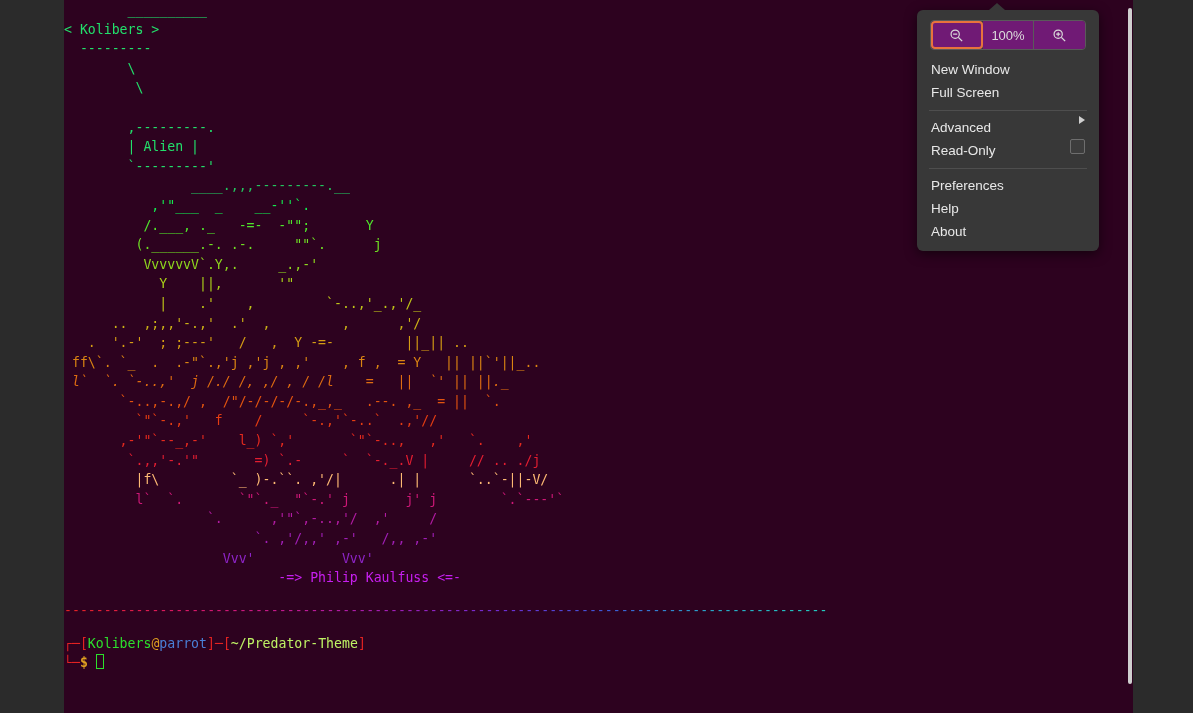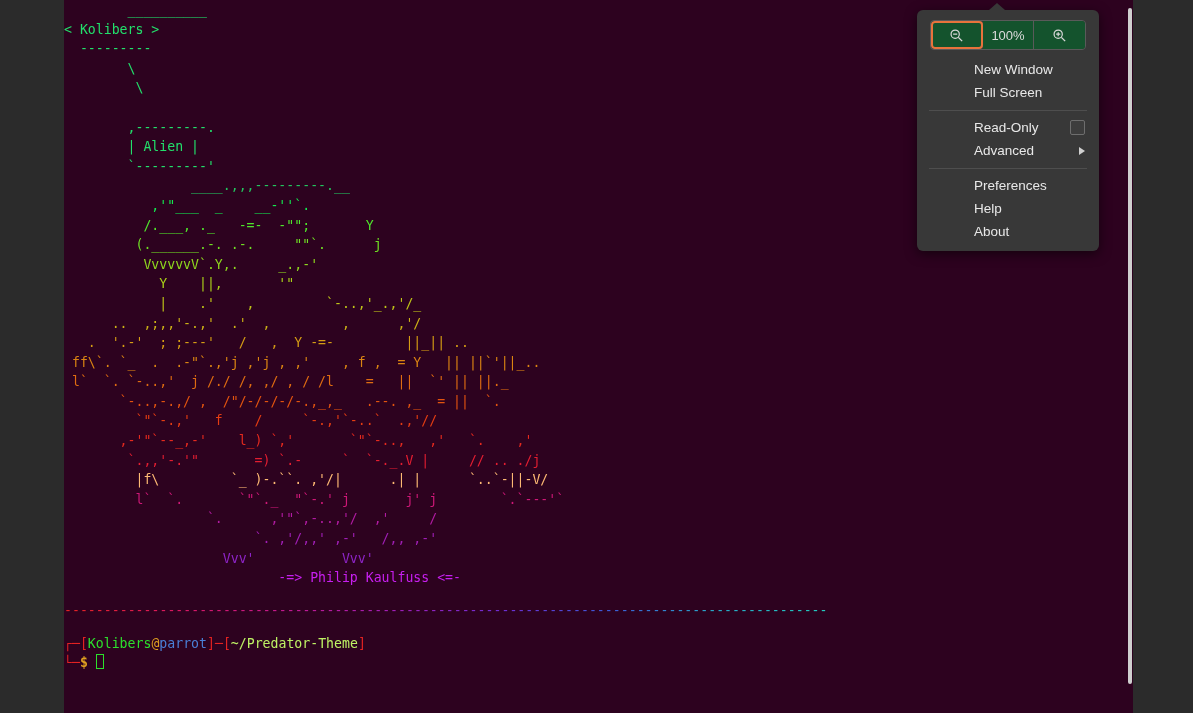--- a/index.html
+++ b/index.html
@@ -37,21 +37,21 @@
   .c0  { color:#22c55e; }
   .c1  { color:#13e94f; }
   .c3  { color:#4fe52c; }
   .c4  { color:#6fdf24; }
   .c5  { color:#8ed81e; }
   .c6  { color:#a9cf1a; }
   .c7  { color:#bfc418; }
   .c8  { color:#cdb316; }
   .c9  { color:#d59d14; }
   .c10 { color:#db8512; }
-  .c11 { color:#df6c11; }
+  .c11 { color:#df6c11;font-style:italic; }
   .c12 { color:#e2540f; }
   .c13 { color:#e43d12; }
   .c14 { color:#e52a1e; }
   .c15 { color:#e41e31; }
   .c16 { color:#fdba74; }
   .c18 { color:#cf1878; }
   .c20 { color:#b21ba3; }
   .c21 { color:#a01fb6; }
   .c22 { color:#8d24c6; }
 
@@ -108,38 +108,37 @@
     border-right:8px solid transparent;
     border-bottom:7px solid #383838;
   }
   .zoom-row {
     display:flex; margin:10px 13px 4px 13px;
     border:1px solid #5a5a5a; border-radius:4px; overflow:hidden;
     height:28px;
   }
   .zoom-btn {
     flex:1 1 0; display:flex; align-items:center; justify-content:center;
-    background:#14532d; color:#d8d8d8;
+    background:#701a75; color:#d8d8d8;
     border-right:1px solid #5a5a5a;
     box-sizing:border-box;
   }
   .zoom-btn:last-child { border-right:none; }
   .zoom-btn.focused {
     outline:2px solid #e8733c;
     outline-offset:-2px;
     border-radius:4px;
   }
   .zoom-pct { font-size:13px; color:#dcdcdc; }
 
   .menu-item {
     height:23px; line-height:23px;
     padding:0 14px;
-    display:flex; align-items:center;
+    display:flex; 
     white-space:nowrap;
-    margin-left:43px;
   }
   .menu-item .lbl { flex:1 1 auto; }
   .mi-check {
     width:13px;height:13px;
     border:1px solid #6e6e6e; border-radius:2px;
     background:#3d3d3d;
   }
   .mi-arrow {
     width:0;height:0;
     border-top:4px solid transparent;
@@ -235,27 +234,27 @@
     <div class="menu-item">
       <span class="lbl">New Window</span>
     </div>
     <div class="menu-item">
       <span class="lbl">Full Screen</span>
     </div>
 
     <div class="menu-sep"></div>
 
     <div class="menu-item">
+      <span class="lbl">Advanced</span>
+      <span class="mi-arrow"></span>
+    </div>
+    <div class="menu-item">
       <span class="lbl">Read-Only</span>
       <span class="mi-check"></span>
     </div>
-    <div class="menu-item">
-      <span class="lbl">Advanced</span>
-      <span class="mi-arrow"></span>
-    </div>
 
     <div class="menu-sep"></div>
 
     <div class="menu-item">
       <span class="lbl">Preferences</span>
     </div>
     <div class="menu-item">
       <span class="lbl">Help</span>
     </div>
     <div class="menu-item">

